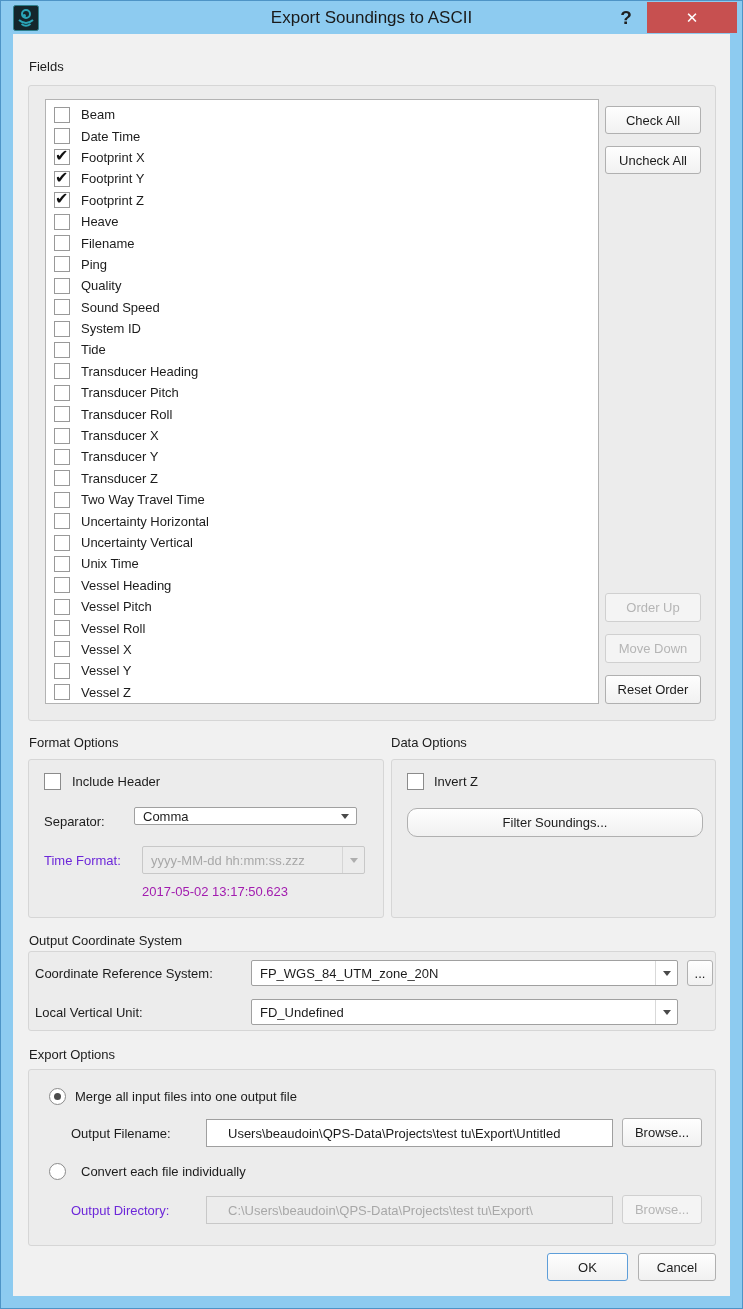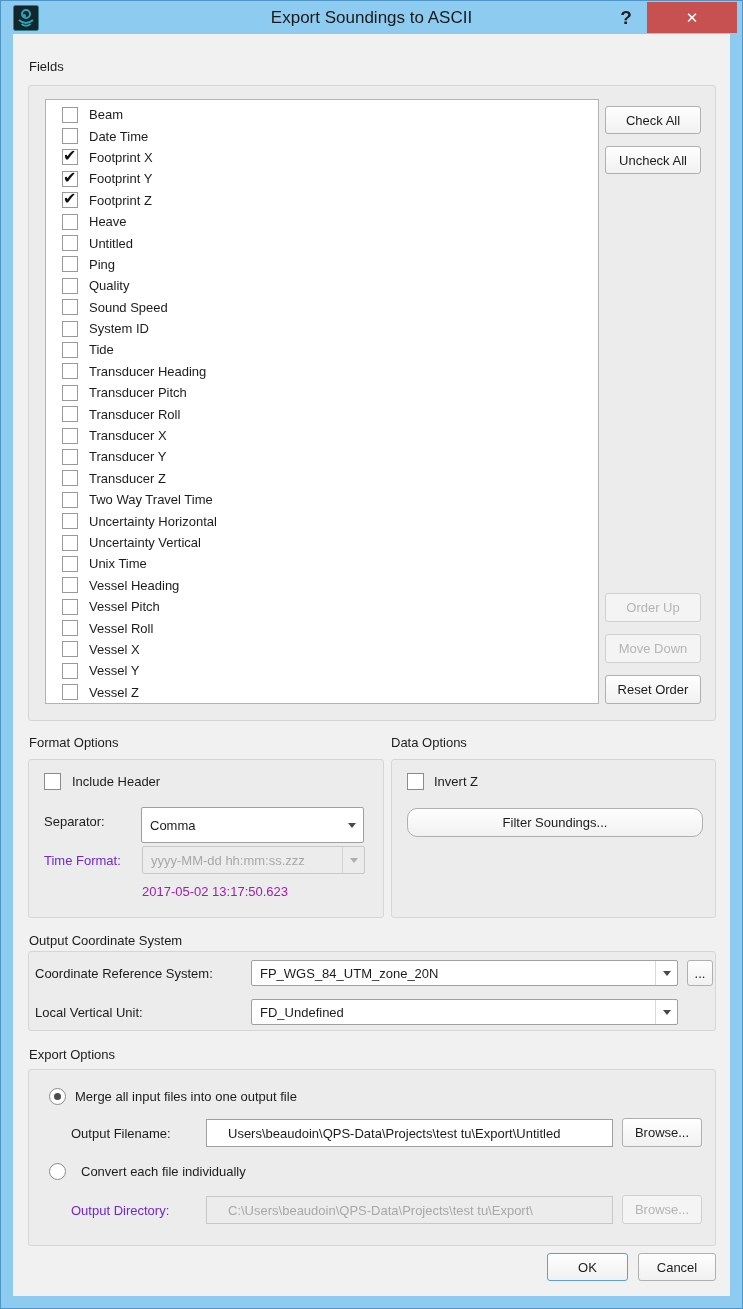--- a/index.html
+++ b/index.html
@@ -39,21 +39,21 @@
     position:absolute; background:#ececec; border:1px solid #d6d6d6; border-radius:3px;
   }
 
   
   .lbl-fields   { left:16px; top:25px; }
   .gb-fields    { left:15px; top:51px; width:688px; height:636px; }
   .fields-list {
     position:absolute; left:32px; top:65px; width:554px; height:605px;
     background:#fff; border:1px solid #b3b3b3; overflow:hidden; padding-top:4px;
   }
-  .list-row { height:21.4px; display:flex; align-items:center; padding-left:16px; }
+  .list-row { height:21.4px; display:flex; align-items:center; padding-left:8px; }
   .cb {
     width:16px; height:16px; background:#fff; border:1px solid #999;
     flex:0 0 16px; position:relative;
   }
   .cb.checked::before {
     content:attr(data-glyph); position:absolute; left:0px; top:-3px;
     font-size:16px; font-weight:bold; color:#111; line-height:18px;
   }
   .cb-label { margin-left:11px; font-size:13px; color:#1c1c1c; white-space:nowrap; }
 
@@ -110,21 +110,21 @@
   .btn-move-up     { left:592px; top:559px; width:96px; height:29px; }
   .btn-move-down   { left:592px; top:600px; width:96px; height:29px; }
   .btn-reset-order { left:592px; top:641px; width:96px; height:29px; }
 
   
   .lbl-format { left:16px; top:701px; }
   .gb-format  { left:15px; top:725px; width:356px; height:159px; }
   .cb-include-header  { left:31px; top:739px; }
   .lbl-include-header { left:59px; top:739px; height:17px; }
   .lbl-separator   { left:31px; top:773px; height:28px; }
-  .combo-separator { left:128px; top:773px; width:223px; height:36px;align-items:center; }
+  .combo-separator { left:121px; top:773px; width:223px; height:18px;align-items:center; }
   .lbl-timeformat  { left:31px; top:812px; height:28px; }
   .combo-timeformat{ left:129px; top:812px; width:223px; height:28px; }
   .time-preview    { left:129px; top:850px; }
 
   
   .lbl-data { left:378px; top:701px; }
   .gb-data  { left:378px; top:725px; width:325px; height:159px; }
   .cb-invert-z  { left:394px; top:739px; }
   .lbl-invert-z { left:421px; top:739px; height:17px; }
   .btn-filter   { left:394px; top:774px; width:296px; height:29px;border-radius:10px; }
@@ -203,21 +203,21 @@
         <div class="list-row">
           <span class="cb checked" data-glyph="✔"></span>
           <span class="cb-label">Footprint Z</span>
         </div>
         <div class="list-row">
           <span class="cb"></span>
           <span class="cb-label">Heave</span>
         </div>
         <div class="list-row">
           <span class="cb"></span>
-          <span class="cb-label">Untitled</span>
+          <span class="cb-label">Filename</span>
         </div>
         <div class="list-row">
           <span class="cb"></span>
           <span class="cb-label">Ping</span>
         </div>
         <div class="list-row">
           <span class="cb"></span>
           <span class="cb-label">Quality</span>
         </div>
         <div class="list-row">

